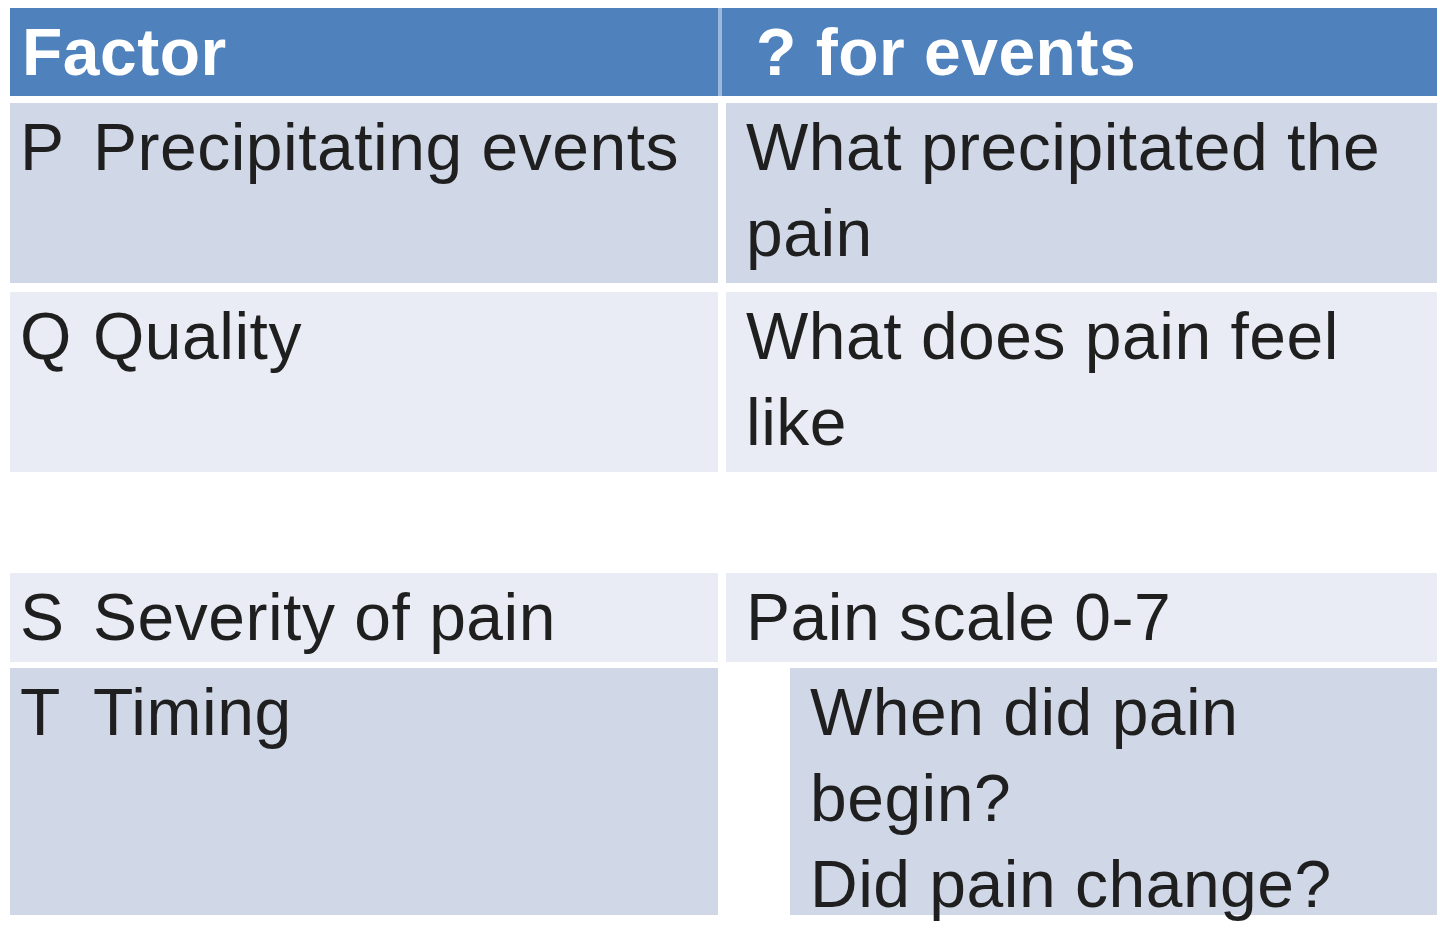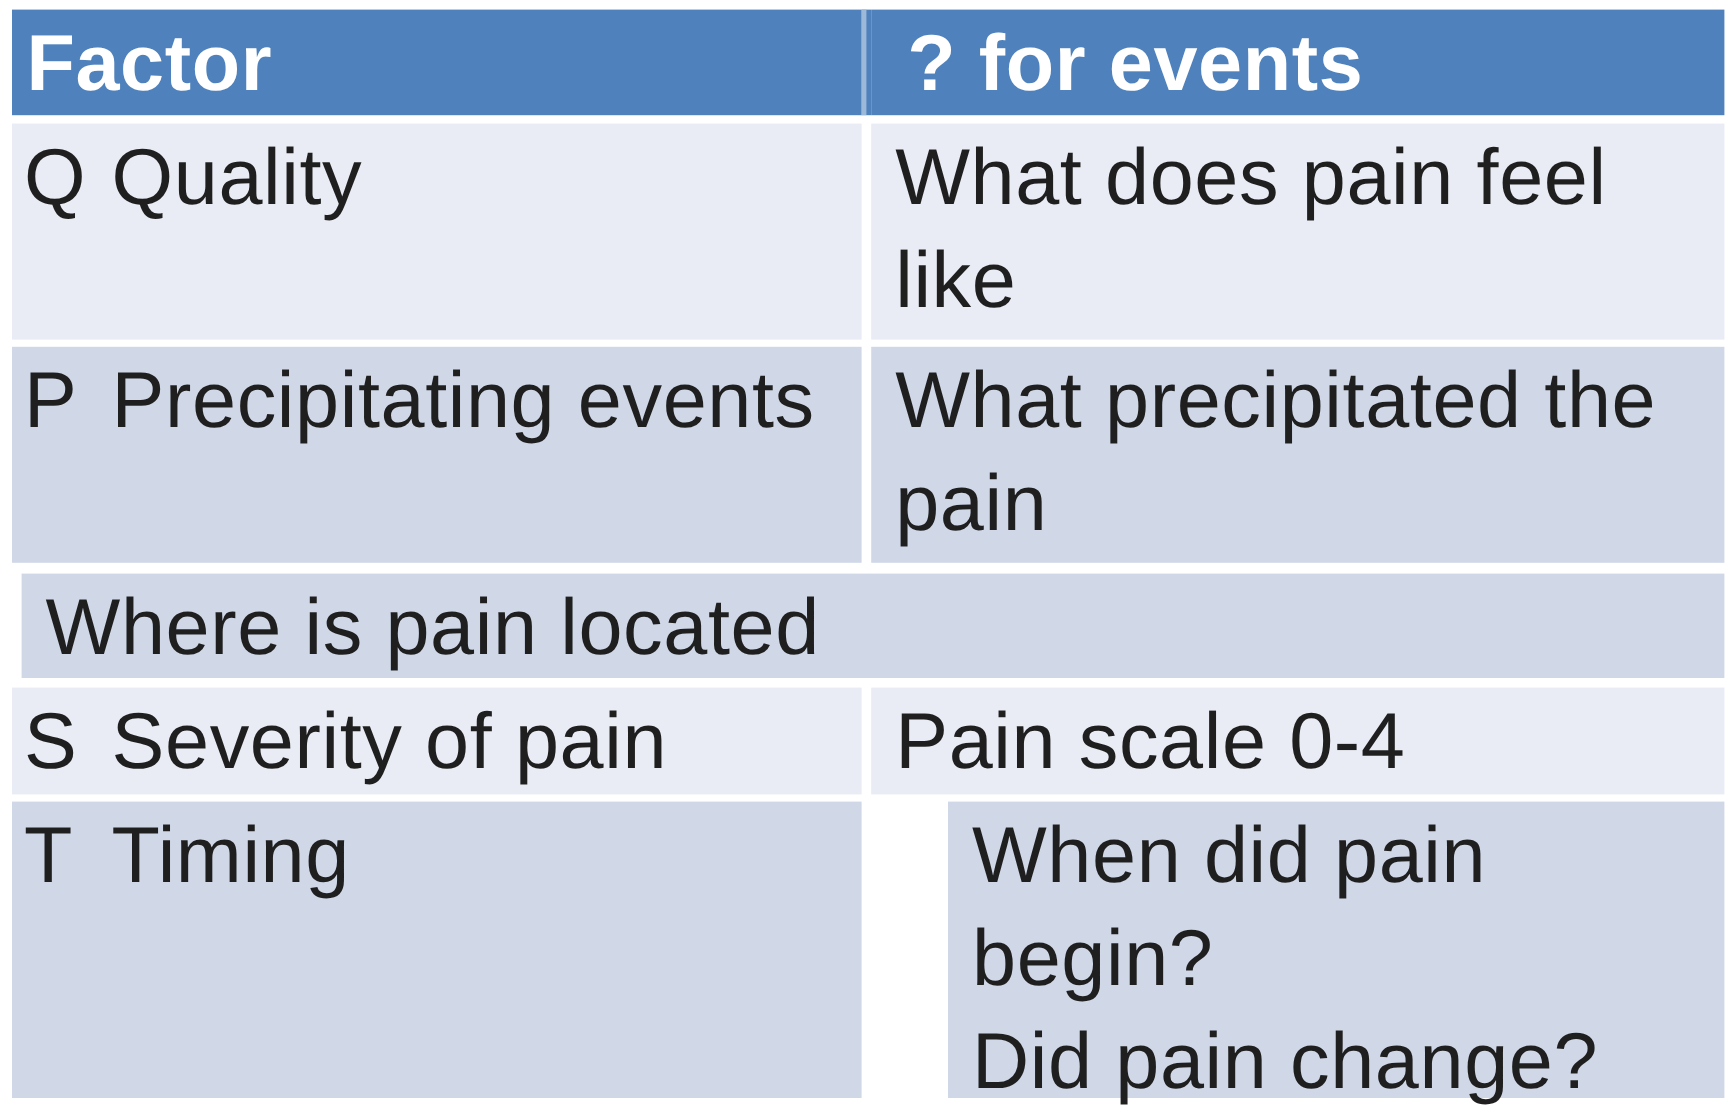--- a/index.html
+++ b/index.html
@@ -99,43 +99,42 @@
 
 <div class="canvas">
   <div class="pqrst-table">
 
     <div class="row header-row">
       <div class="cell left">Factor</div>
       <div class="col-gap"></div>
       <div class="cell right">? for events</div>
     </div>
 
+      <div class="row body-row row-0 band-dark">
+        <div class="cell left"><span class="letter">P</span><span class="factor-label">Precipitating events</span></div>
+        <div class="col-gap"></div>
+        <div class="cell right">What precipitated the
+pain</div>
+      </div>
+
       <div class="row body-row row-1 band-light">
         <div class="cell left"><span class="letter">Q</span><span class="factor-label">Quality</span></div>
         <div class="col-gap"></div>
         <div class="cell right">What does pain feel
 like</div>
       </div>
 
-      <div class="row body-row row-0 band-dark">
-        <div class="cell left"><span class="letter">P</span><span class="factor-label">Precipitating events</span></div>
-        <div class="col-gap"></div>
-        <div class="cell right">What precipitated the
-pain</div>
-      </div>
-
       <div class="row body-row row-2 band-dark">
         <div class="col-gap"></div>
-        <div class="cell right">Where is pain located</div>
       </div>
 
       <div class="row body-row row-3 band-light">
         <div class="cell left"><span class="letter">S</span><span class="factor-label">Severity of pain</span></div>
         <div class="col-gap"></div>
-        <div class="cell right">Pain scale 0-4</div>
+        <div class="cell right">Pain scale 0-7</div>
       </div>
 
       <div class="row body-row row-4 band-dark">
         <div class="cell left"><span class="letter">T</span><span class="factor-label">Timing</span></div>
         <div class="col-gap"></div>
         <div class="cell right">When did pain begin?
 Did pain change?
 Pain like this before?</div>
       </div>
     </div>

